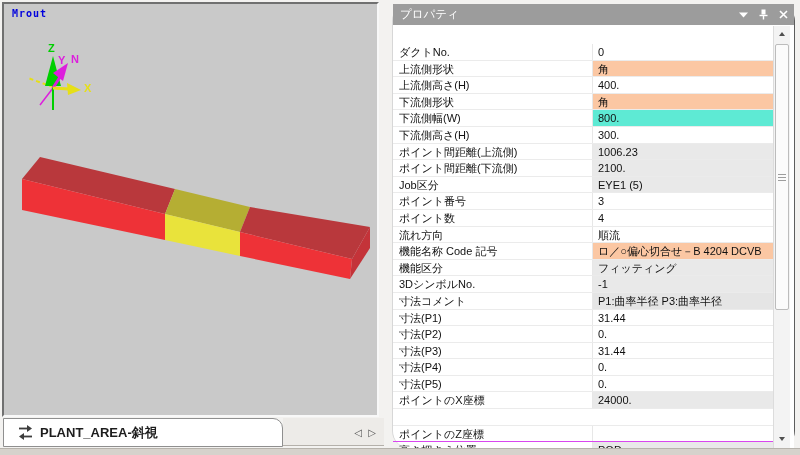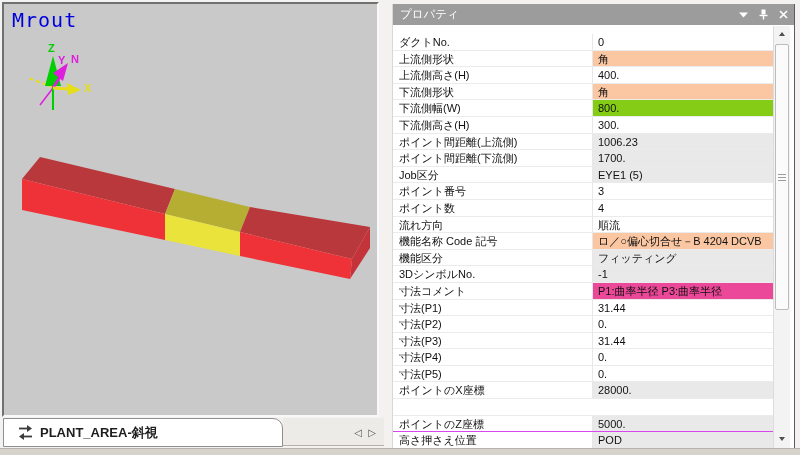--- a/index.html
+++ b/index.html
@@ -5,46 +5,46 @@
   * { margin:0; padding:0; box-sizing:border-box; }
   html,body { width:800px; height:455px; overflow:hidden;
               font-family:"Liberation Sans","DejaVu Sans",sans-serif; }
   .stage { position:relative; width:800px; height:455px; background:#f3f2f0; overflow:hidden; }
 
   
   .viewport { position:absolute; left:2px; top:2px; width:377px; height:415px;
               background:#c9c9c9; border:2px solid;
               border-color:#707070 #f8f8f8 #f8f8f8 #707070; }
   .scene { position:absolute; left:0; top:0; width:373px; height:411px; }
-  .mrout { position:absolute; left:8px; top:4px; color:#0000dd; font-weight:normal;
-           font-size:20px; font-family:"DejaVu Sans Mono","Liberation Mono",monospace;
+  .mrout { position:absolute; left:8px; top:4px; color:#0000dd; font-weight:bold;
+           font-size:10px; font-family:"DejaVu Sans Mono","Liberation Mono",monospace;
            letter-spacing:1px; }
 
   
   .tabbar { position:absolute; left:0; top:418px; width:384px; height:30px; }
   .tab { position:absolute; left:3px; top:0; width:280px; height:29px; background:#ffffff;
          border:1px solid #8f8f8f; border-radius:0 10px 0 0; display:flex; align-items:center;
          gap:6px; padding-left:13px; font-weight:bold; font-size:13px; color:#1d1d1d; }
   .tabrest { position:absolute; left:283px; right:0; top:0; height:28px;
              border-bottom:1px solid #b4b0aa; background:#edebe8; }
   .nav { position:absolute; top:9px; font-size:10px; color:#555; cursor:default; }
   .nav.prev { right:22px; }
   .nav.next { right:8px; }
   .statusbar { position:absolute; left:0; top:448px; width:800px; height:7px;
                background:#d6d2cc; border-top:1px solid #b7b3ac; }
 
   
   .props { position:absolute; left:392px; top:4px; width:403px; height:444px; background:#ffffff;
-           border-right:1px solid #5d5d5d; border-left:1px solid #d7d7d7; }
+           border-right:1px solid #5d5d5d; border-left:1px solid #d7d7d7;border-radius:17px; }
   .phead { height:21px; background:#9c9c9c; color:#ffffff; display:flex; align-items:center;
            justify-content:space-between; font-size:11.5px; padding:0 6px 0 7px; }
   .hicons { display:flex; align-items:center; gap:10px; }
   .hicons svg { display:block; cursor:default; }
   .pbody { position:absolute; left:0; right:0; top:22px; bottom:0; display:flex; overflow:hidden; }
-  .pgrid { width:380px; overflow:hidden; padding-top:8px; }
+  .pgrid { width:380px; overflow:hidden; padding-top:18px; }
   .prow { height:16.6px; display:flex; border-bottom:1px solid #ebebeb; font-size:11px;
           line-height:14.5px; color:#111; }
   .plabel { width:200px; padding:1px 2px 0 6px; border-right:1px solid #e7e7e7;
             white-space:nowrap; overflow:hidden; }
   .pvalue { flex:1; padding:1px 2px 0 5px; white-space:nowrap; overflow:hidden; }
 
   
   .sbar { width:17px; position:relative; background:#f3f3f3; border-left:1px solid #dcdcdc; }
   .sbtn { position:absolute; left:0; right:0; height:16px; display:flex; align-items:center;
           justify-content:center; background:#f3f3f3; }
@@ -147,36 +147,36 @@
     <div class="pvalue" style="background: rgb(255, 255, 255);">400.</div>
   </div>
 
   <div class="prow">
     <div class="plabel">下流側形状</div>
     <div class="pvalue" style="background: rgb(251, 199, 163);">角</div>
   </div>
 
   <div class="prow">
     <div class="plabel">下流側幅(W)</div>
-    <div class="pvalue" style="background: #84cc16;">800.</div>
+    <div class="pvalue" style="background: #5eead4;">800.</div>
   </div>
 
   <div class="prow">
     <div class="plabel">下流側高さ(H)</div>
     <div class="pvalue" style="background: rgb(255, 255, 255);">300.</div>
   </div>
 
   <div class="prow">
     <div class="plabel">ポイント間距離(上流側)</div>
     <div class="pvalue" style="background: rgb(233, 233, 233);">1006.23</div>
   </div>
 
   <div class="prow">
     <div class="plabel">ポイント間距離(下流側)</div>
-    <div class="pvalue" style="background: rgb(233, 233, 233);">1700.</div>
+    <div class="pvalue" style="background: rgb(233, 233, 233);">2100.</div>
   </div>
 
   <div class="prow">
     <div class="plabel">Job区分</div>
     <div class="pvalue" style="background: rgb(233, 233, 233);">EYE1 (5)</div>
   </div>
 
   <div class="prow">
     <div class="plabel">ポイント番号</div>
     <div class="pvalue" style="background: rgb(255, 255, 255);">3</div>
@@ -202,21 +202,21 @@
     <div class="pvalue" style="background: rgb(233, 233, 233);">フィッティング</div>
   </div>
 
   <div class="prow">
     <div class="plabel">3DシンボルNo.</div>
     <div class="pvalue" style="background: rgb(233, 233, 233);">-1</div>
   </div>
 
   <div class="prow">
     <div class="plabel">寸法コメント</div>
-    <div class="pvalue" style="background: #ec4899;">P1:曲率半径  P3:曲率半径</div>
+    <div class="pvalue" style="background: #e5e5e5;">P1:曲率半径  P3:曲率半径</div>
   </div>
 
   <div class="prow">
     <div class="plabel">寸法(P1)</div>
     <div class="pvalue" style="background: rgb(255, 255, 255);">31.44</div>
   </div>
 
   <div class="prow">
     <div class="plabel">寸法(P2)</div>
     <div class="pvalue" style="background: rgb(255, 255, 255);">0.</div>
@@ -232,30 +232,29 @@
     <div class="pvalue" style="background: rgb(255, 255, 255);">0.</div>
   </div>
 
   <div class="prow">
     <div class="plabel">寸法(P5)</div>
     <div class="pvalue" style="background: rgb(255, 255, 255);">0.</div>
   </div>
 
   <div class="prow">
     <div class="plabel">ポイントのX座標</div>
-    <div class="pvalue" style="background: rgb(233, 233, 233);">28000.</div>
+    <div class="pvalue" style="background: rgb(233, 233, 233);">24000.</div>
   </div>
 
   <div class="prow">
     <div class="pvalue" style="background: #d946ef; margin-top: 32px;">8100.</div>
   </div>
 
   <div class="prow">
     <div class="plabel">ポイントのZ座標</div>
-    <div class="pvalue" style="background: rgb(233, 233, 233);">5000.</div>
   </div>
 
   <div class="prow">
     <div class="plabel">高さ押さえ位置</div>
     <div class="pvalue" style="background: rgb(233, 233, 233);">POD</div>
   </div>
 </div>
       <div class="sbar">
         <div class="sbtn up">
             <i class="tri-up"></i>

